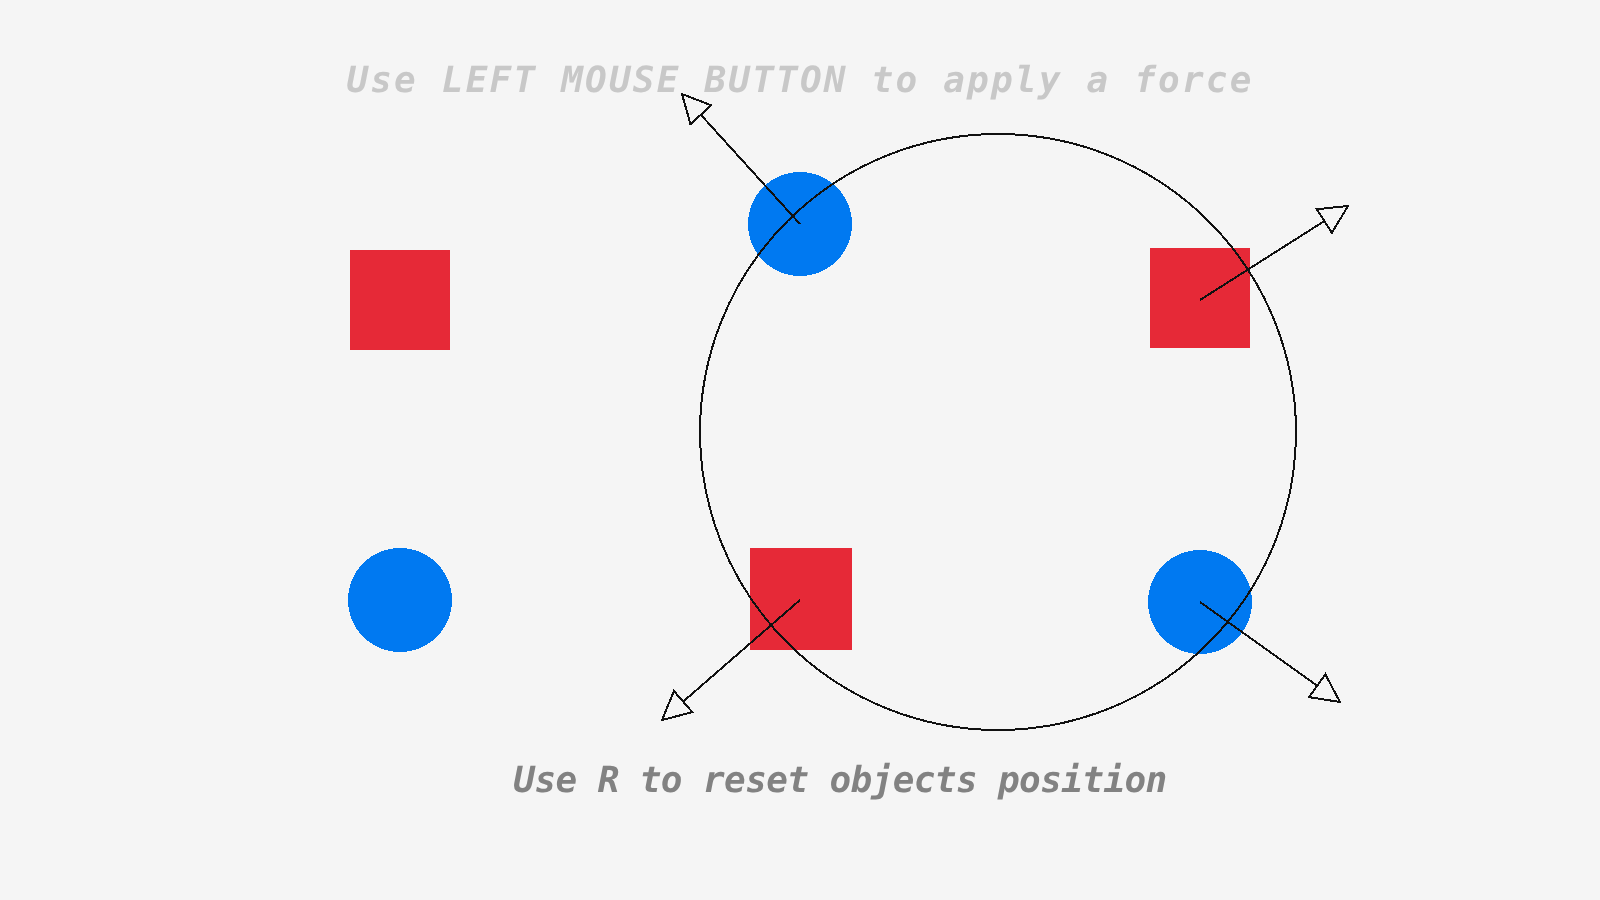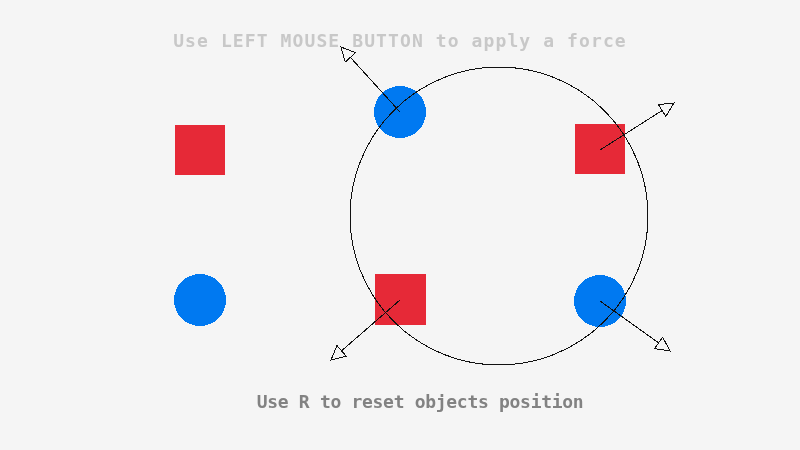--- a/index.html
+++ b/index.html
@@ -11,39 +11,40 @@
     height: 450px;
     overflow: hidden;
     position: relative;
     font-family: "DejaVu Sans Mono", "Liberation Mono", monospace;
   }
   .stage {
     position: absolute;
     left: 0; top: 0;
     width: 800px;
     height: 356px;
+    font-style: italic;
   }
   .instr {
     position: absolute;
     left: 0;
     right: 0;
     text-align: center;
     font-weight: bold;
     font-size: 18px;
     line-height: 18px;
     white-space: pre;
     z-index: 1;
     user-select: none;
   }
   .instr-top {
     top: 32px;
     letter-spacing: 1.1px;
   }
   .instr-bottom {
-    top: 393px;
+    top: 382px;
     letter-spacing: -0.3px;
     margin-left: 40px;
   }
   svg.scene-svg {
     position: absolute;
     left: 0; top: 0;
     z-index: 2;
   }
   svg.scene-svg * {
     shape-rendering: crispEdges;

